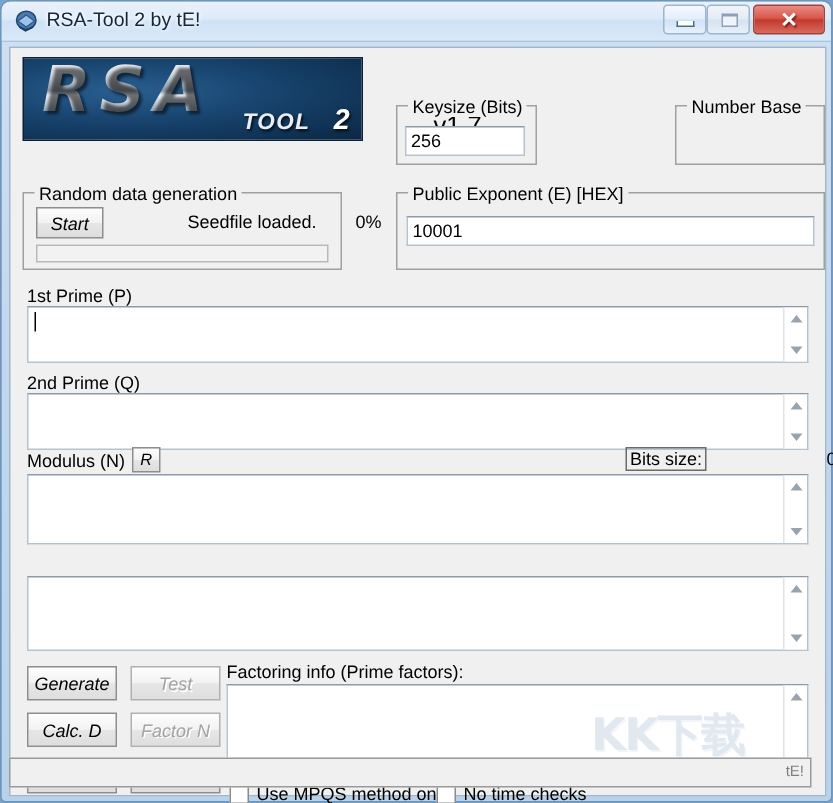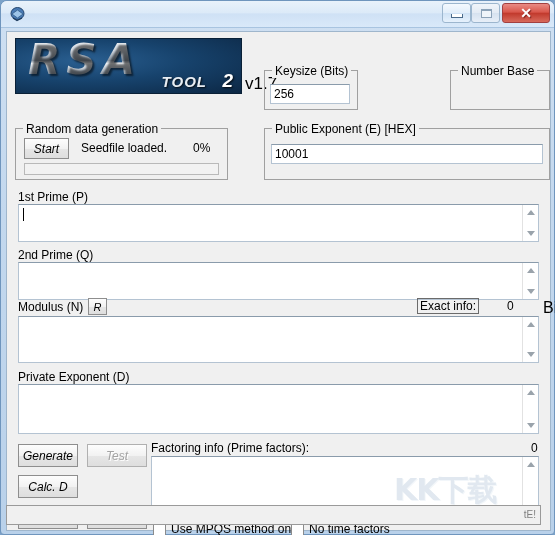--- a/index.html
+++ b/index.html
@@ -84,21 +84,21 @@
 
   
   #client {
     position: absolute;
     left: 5px; top: 30px;
     width: 545px; height: 500px;
     background: #f0f0f0;
     border: 1px solid #9fb6cc;
   }
 
-  .abs { position: absolute; }
+  .abs { position: absolute; padding-left: 44px; }
 
   
   #logo {
     left: 8px; top: 6px; width: 227px; height: 56px;
     background:
       radial-gradient(ellipse at 30% 40%, #2a5f91 0%, #17436d 45%, #0c2744 100%);
     border: 1px solid #0a2036;
     overflow: hidden;
   }
   #logo-rsa {
@@ -327,20 +327,21 @@
 <div id="window">
 
   <div id="titlebar">
     <div id="title-icon">
       <svg width="17" height="17" viewBox="0 0 17 17">
         <ellipse cx="8.5" cy="7.5" rx="6.5" ry="6" fill="#4a7bb5" stroke="#22456e" stroke-width="1"></ellipse>
         <path d="M3 8 L8.5 4 L14 8 L8.5 12 Z" fill="#9dc4e8" stroke="#2b5480" stroke-width=".7"></path>
         <path d="M4 12 L8 14.5 L13 12" fill="none" stroke="#1d3b5c" stroke-width="1.2"></path>
       </svg>
     </div>
+    <div id="title-text">RSA-Tool 2 by tE!</div>
 
     <div class="winbtn" id="btn-min">
       <span class="glyph-min"></span>
     </div>
     <div class="winbtn" id="btn-max">
       <span class="glyph-max"></span>
     </div>
     <div class="winbtn" id="btn-close">
       <span class="glyph-close">✕</span>
     </div>
@@ -389,60 +390,60 @@
     <div class="flabel" id="lbl-q">2nd Prime (Q)</div>
     <div class="tarea" id="ta-q">
       <span class="sb">
         <span class="up"></span>
         <span class="dn"></span>
       </span>
     </div>
 
     <div class="flabel" id="lbl-n">Modulus (N)</div>
     <div class="btn" id="btn-r">R</div>
-    <div class="abs" id="exact-size">Exact info:</div>
+    <div class="abs" id="exact-size">Bits size:</div>
     <div class="abs" id="exact-val">0</div>
     <div class="abs" id="exact-bits">Bits</div>
     <div class="tarea" id="ta-n">
       <span class="sb">
         <span class="up"></span>
         <span class="dn"></span>
       </span>
     </div>
 
-    <div class="flabel" id="lbl-d">Private Exponent (D)</div>
     <div class="tarea" id="ta-d">
       <span class="sb">
         <span class="up"></span>
         <span class="dn"></span>
       </span>
     </div>
 
     <div class="btn" id="btn-generate">Generate</div>
     <div class="btn disabled" id="btn-test">Test</div>
     <div class="btn" id="btn-calcd">Calc. D</div>
+    <div class="btn disabled" id="btn-factorn">Factor N</div>
     <div class="btn" id="btn-help">Help</div>
     <div class="btn" id="btn-exit">Exit</div>
 
     <div class="flabel" id="lbl-factoring">Factoring info (Prime factors):</div>
     <div class="abs" id="factor-count">0</div>
     <div class="tarea" id="ta-factor">
       <span class="sb">
         <span class="up"></span>
         <span class="dn"></span>
       </span>
     </div>
 
     <div class="checkbox" id="cb-mpqs">
       <span class="box"></span>
       <span class="cbl">Use MPQS method only</span>
     </div>
     <div class="checkbox" id="cb-notime">
       <span class="box"></span>
-      <span class="cbl">No time factors</span>
+      <span class="cbl">No time checks</span>
     </div>
 
     <div id="watermark">
       <div id="wm-cn">KK下载</div>
       <div id="wm-url">www.kkx.net</div>
     </div>
   </div>
 
   <div class="abs" id="statusbar">
     <span id="status-te">tE!</span>

